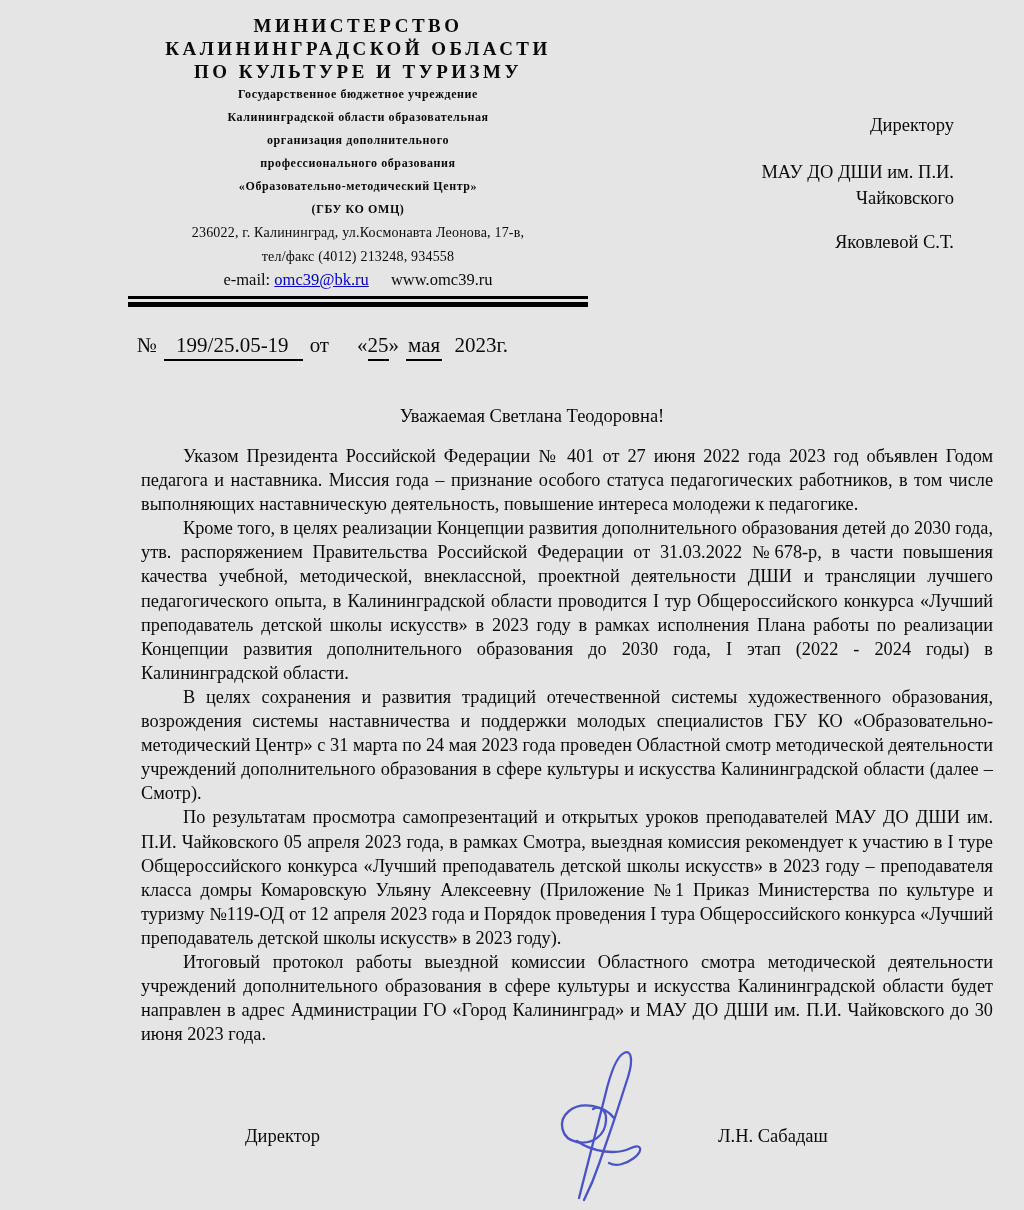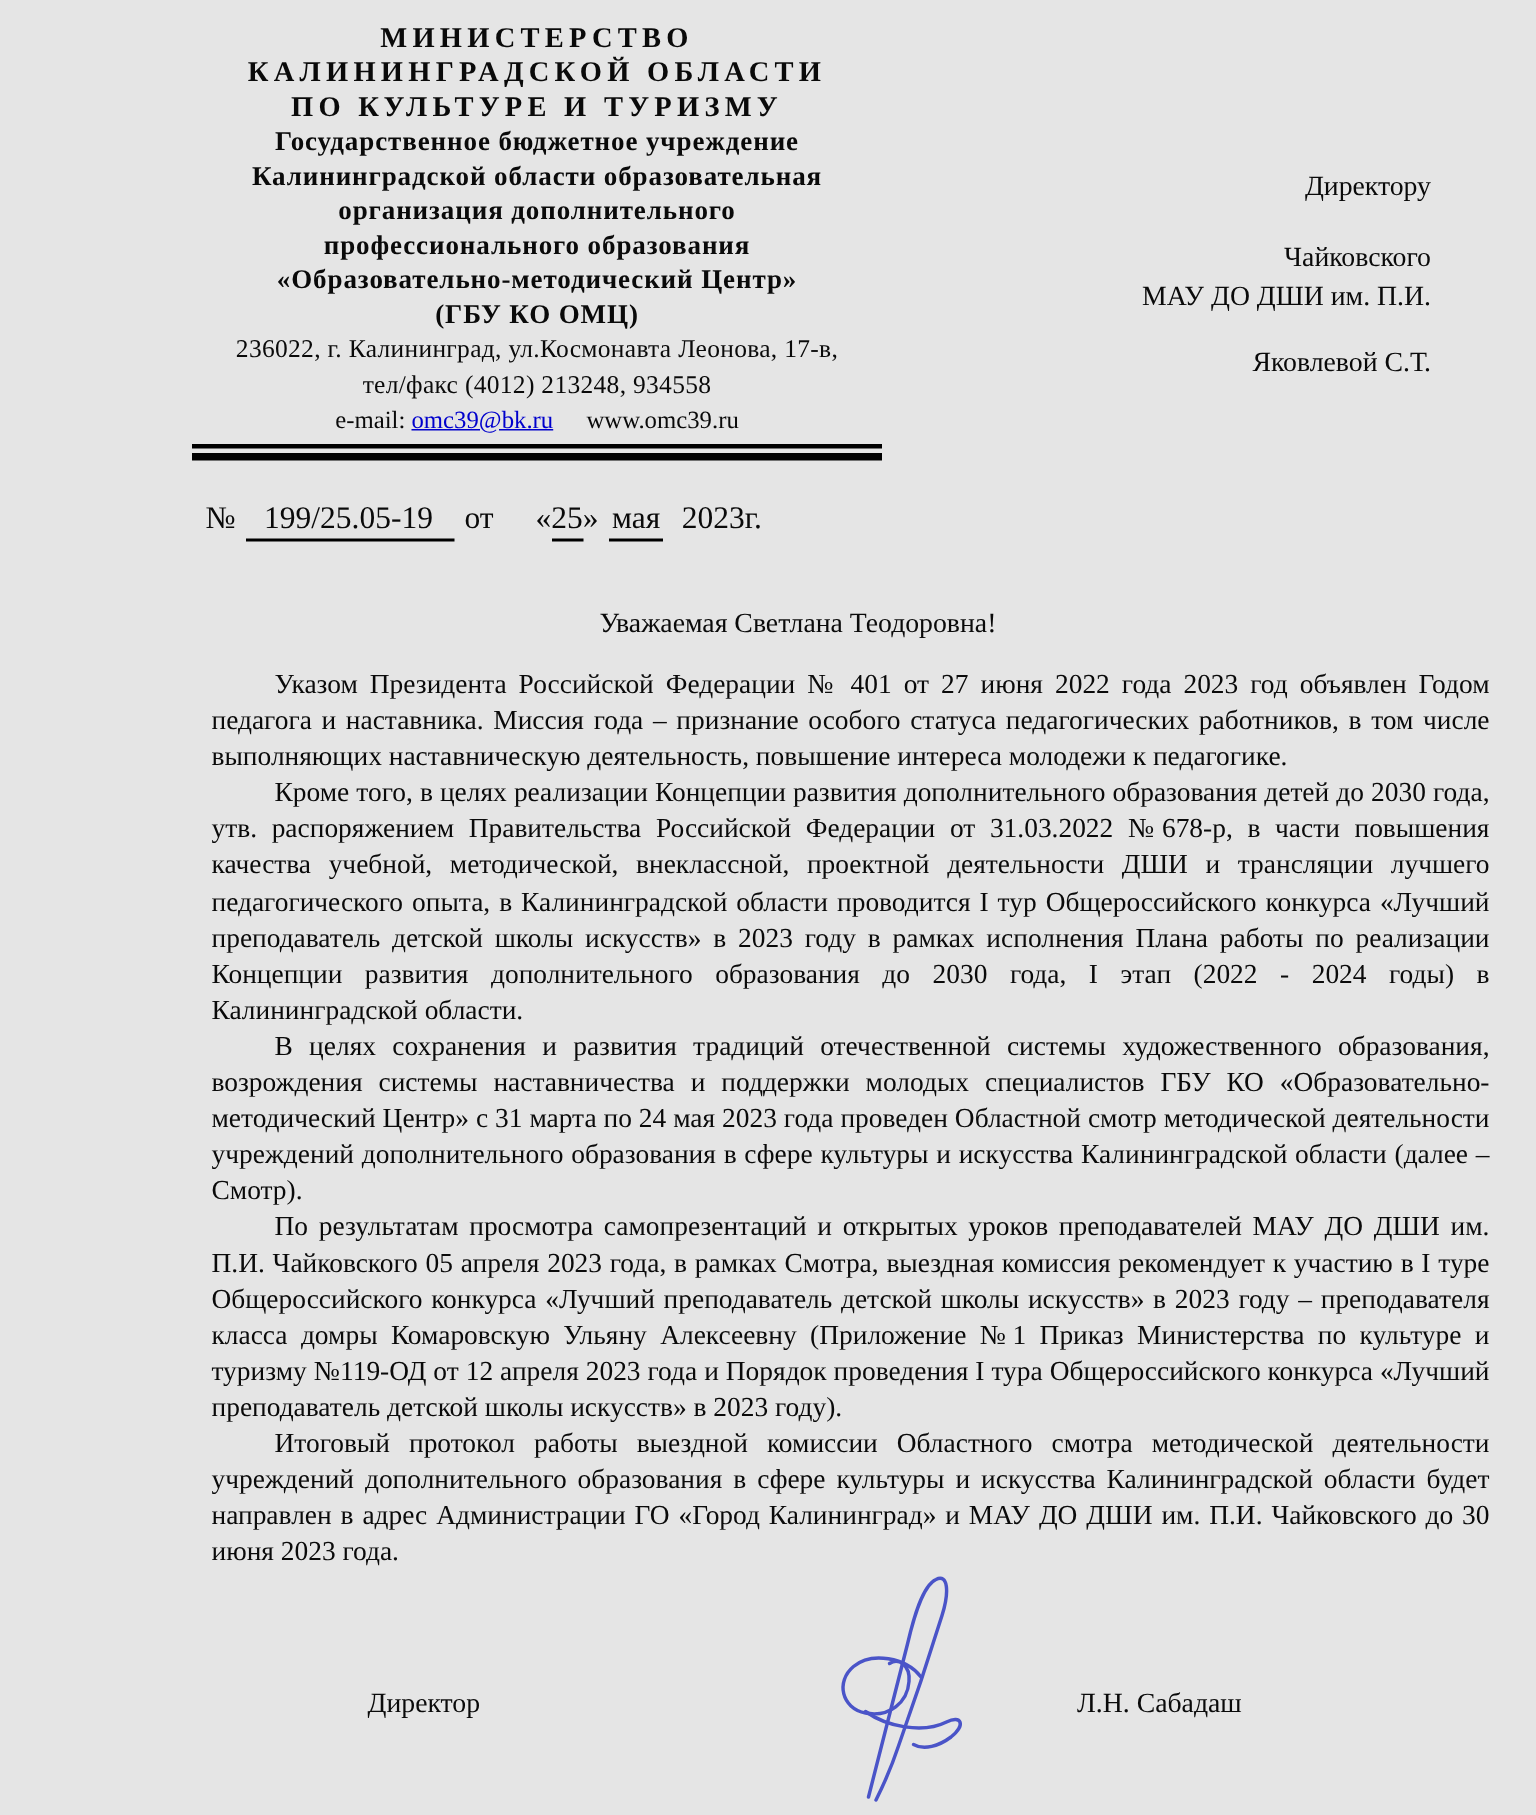--- a/index.html
+++ b/index.html
@@ -22,26 +22,26 @@
     text-align: center;
   }
   .lh-main {
     font-weight: bold;
     font-size: 19px;
     line-height: 23px;
     letter-spacing: 3.5px;
   }
   .lh-sub {
     font-weight: bold;
-    font-size: 18px;
+    font-size: 12px;
     line-height: 23px;
     letter-spacing: 0.6px;
   }
   .lh-addr {
-    font-size: 17px;
+    font-size: 14px;
     line-height: 23.5px;
     letter-spacing: 0.2px;
   }
   .lh-email-line { font-size: 16.5px; line-height: 23.5px; }
   .lh-link {
     color: #0000cc;
     text-decoration: underline;
     cursor: pointer;
   }
   .lh-site { margin-left: 18px; }
@@ -150,22 +150,22 @@
     </div>
   </div>
 
   <div class="rule">
     <div class="r1"></div>
     <div class="r2"></div>
   </div>
 
   <div class="recipient">
     <div class="r-line1">Директору</div>
+    <div>МАУ ДО ДШИ им. П.И.</div>
     <div>Чайковского</div>
-    <div>МАУ ДО ДШИ им. П.И.</div>
     <div class="r-line4">Яковлевой С.Т.</div>
   </div>
 
   <div class="ref">
     <span>№</span><span class="u num">199/25.05-19</span><span class="ot">от</span><span class="day-wrap"><span>«</span><span class="u">25</span><span>»</span></span><span class="u mon">мая</span> <span>2023г.</span>
   </div>
 
   <div class="salutation">Уважаемая Светлана Теодоровна!</div>
 
   <div class="body-text">

